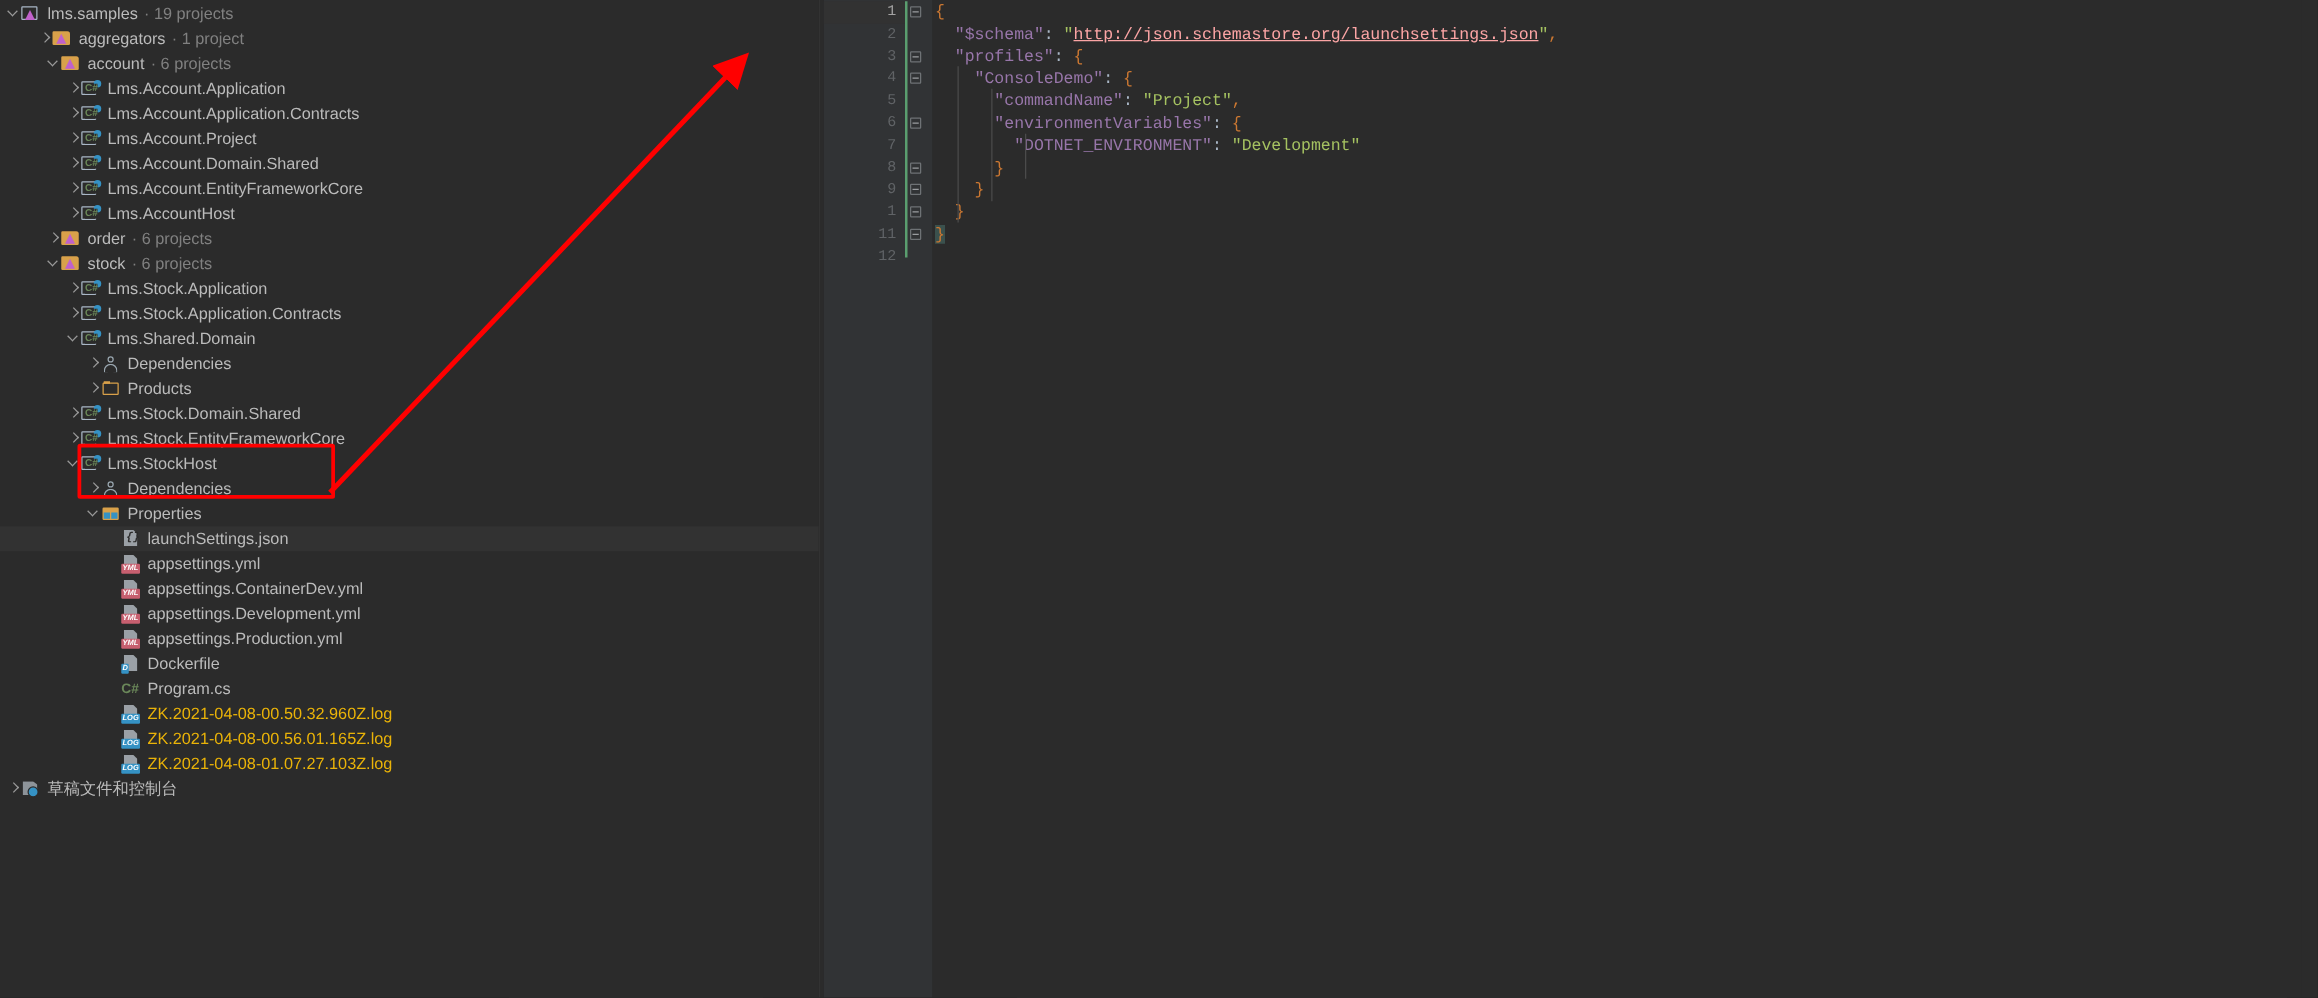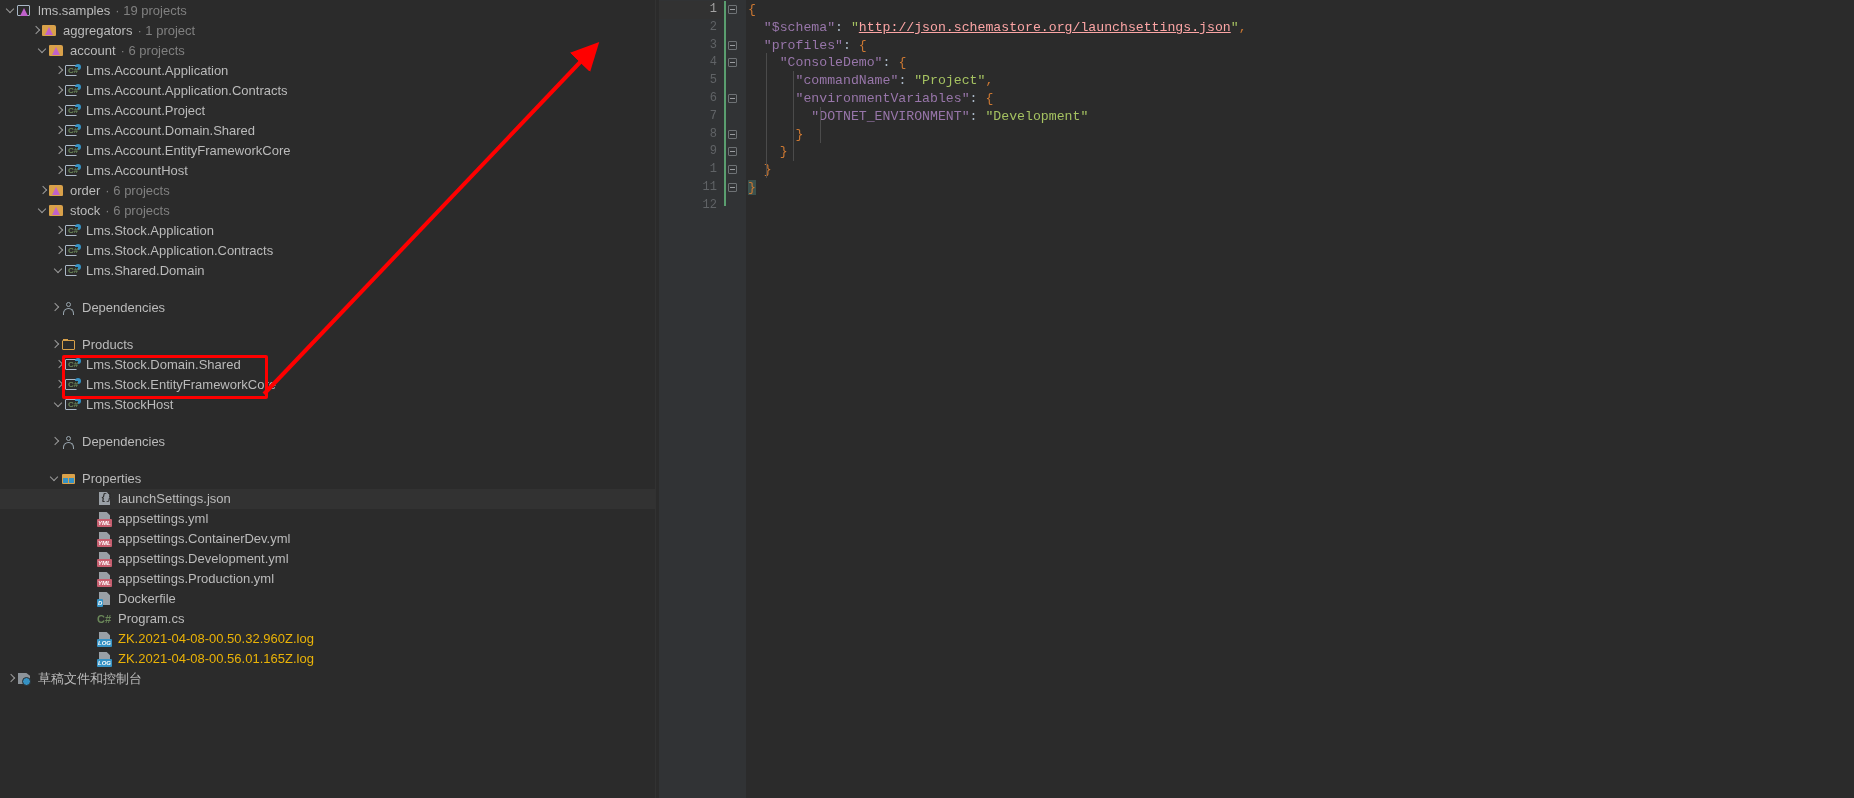--- a/index.html
+++ b/index.html
@@ -222,21 +222,21 @@
     background:#3592c4;
     border:1.5px solid #2b2b2b;
     box-sizing:border-box;
   }
 
   
   .i0 { padding-left: 6px; align-items: center; }
   .i1 { padding-left: 7px; margin-left: 24px; }
   .i2 { padding-left: 38px; }
   .i3 { padding-left: 54px; }
-  .i4 { padding-left: 50px; margin-top: 17px; }
+  .i4 { padding-left: 70px; }
   .i5 { padding-left: 86px; }
 
   
   .splitter {
     width: 2px; height: 798px;
     background: #2b2b2b;
     border-left: 1px solid #323232;
     flex: 0 0 3px;
   }
 
@@ -553,20 +553,28 @@
           </span>
           <span class="label grey">ZK.2021-04-08-00.50.32.960Z.log</span>
         </div>
         <div class="row i5">
           <span class="arrow"></span>
           <span class="icon ic-file">
             <i class="sheet"></i>
             <i class="tag log">LOG</i>
           </span>
           <span class="label grey">ZK.2021-04-08-00.56.01.165Z.log</span>
+        </div>
+        <div class="row i5">
+          <span class="arrow"></span>
+          <span class="icon ic-file">
+            <i class="sheet"></i>
+            <i class="tag log">LOG</i>
+          </span>
+          <span class="label grey">ZK.2021-04-08-01.07.27.103Z.log</span>
         </div>
         <div class="row i0">
           <span class="arrow right"></span>
           <span class="icon ic-scratch"></span>
           <span class="label">草稿文件和控制台</span>
         </div>
       </div>
   </div>
 
   <div class="splitter"></div>

